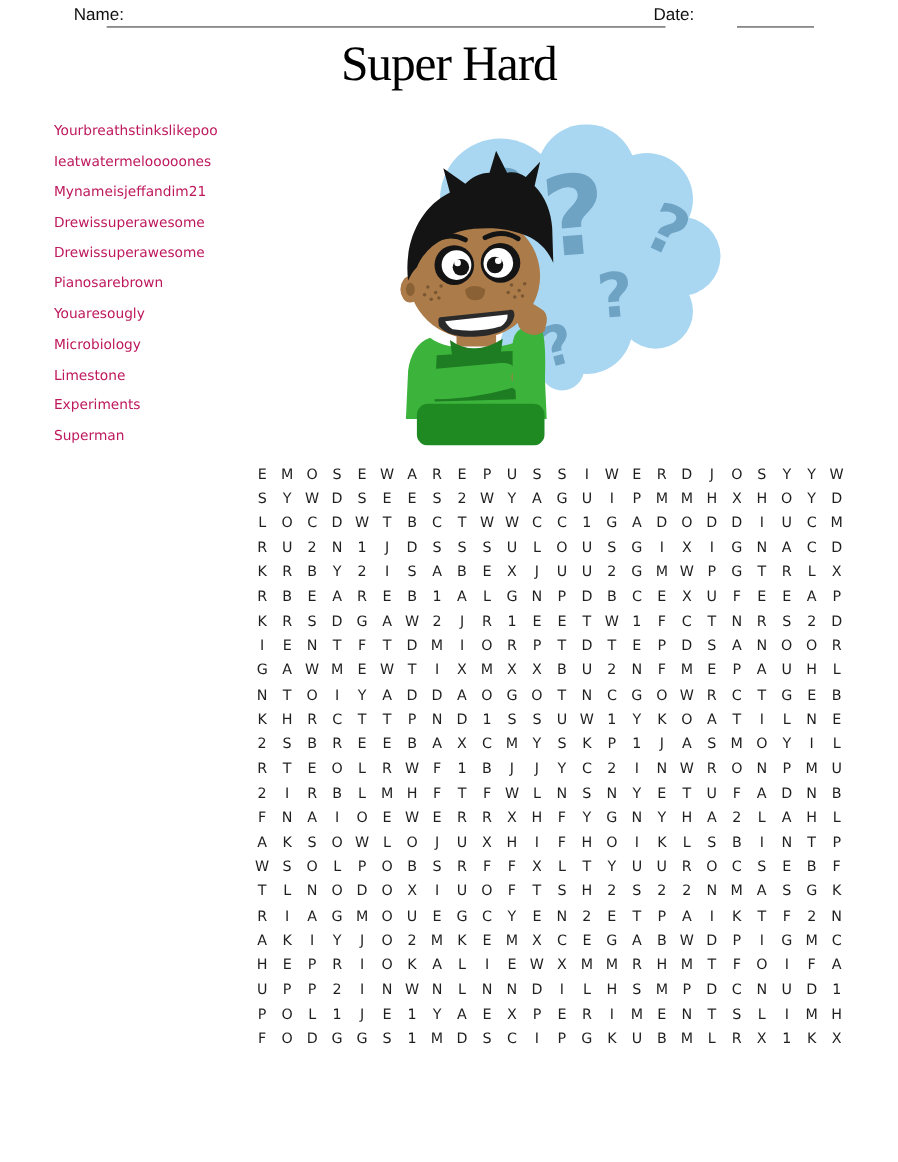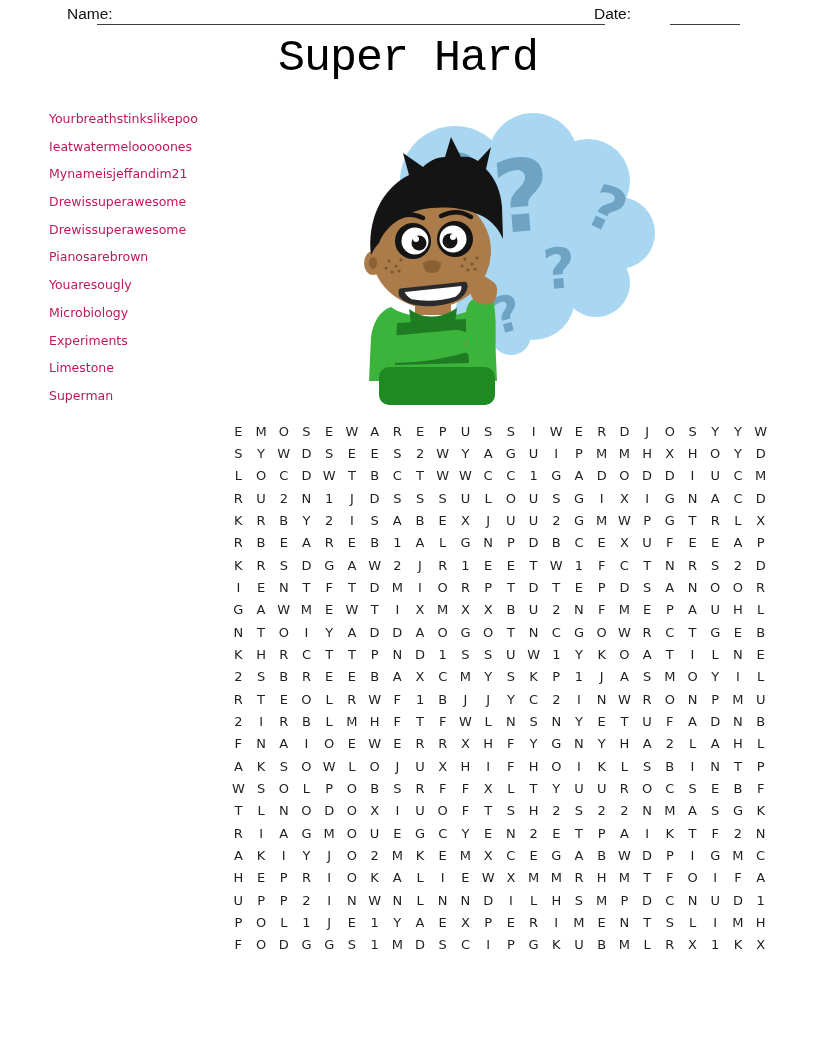--- a/index.html
+++ b/index.html
@@ -12,21 +12,21 @@
   .hdr-label { position:absolute; font-size:15.5px; color:#111; }
   .name-label { left:39px; top:5px;margin-left:28px; }
   .date-label { left:594px; top:5px; }
   .fill-line { position:absolute; border-bottom:1.5px solid #3d3d3d; height:18px; top:6px; }
   .name-line { left:97px; width:508px; }
   .date-line { left:670px; width:70px; }
   
   .title {
     position:absolute; top:36px; left:0; width:100%;
     text-align:center; font-size:45px; line-height:1;
-    font-family:Liberation Mono, monospace; color:#000; font-weight:500;
+    font-family:Liberation Serif, serif; color:#000; font-weight:500;
     letter-spacing:-1px;
   }
   
   .words { position:absolute; left:49px; top:105px; }
   .word {
     height:27.7px; line-height:27.7px; font-size:12.5px;
     font-family:"DejaVu Sans", sans-serif; color:#be185d; white-space:nowrap;
   }
   
   .illustration { position:absolute; left:363px; top:113px; width:295px; height:292px; }
@@ -66,22 +66,22 @@
 
   <div class="words">
       <div class="word">Yourbreathstinkslikepoo</div>
       <div class="word">Ieatwatermelooooones</div>
       <div class="word">Mynameisjeffandim21</div>
       <div class="word">Drewissuperawesome</div>
       <div class="word">Drewissuperawesome</div>
       <div class="word">Pianosarebrown</div>
       <div class="word">Youaresougly</div>
       <div class="word">Microbiology</div>
+      <div class="word">Limestone</div>
       <div class="word">Experiments</div>
-      <div class="word">Limestone</div>
       <div class="word">Superman</div>
     </div>
 
   <div class="illustration">
     <svg width="295" height="292" viewBox="0 0 295 292" xmlns="http://www.w3.org/2000/svg">
 
       <g>
         <circle class="f-cloud" cx="92" cy="68" r="55"></circle>
         <circle class="f-cloud" cx="170" cy="45" r="45"></circle>
         <circle class="f-cloud" cx="225" cy="68" r="42"></circle>

